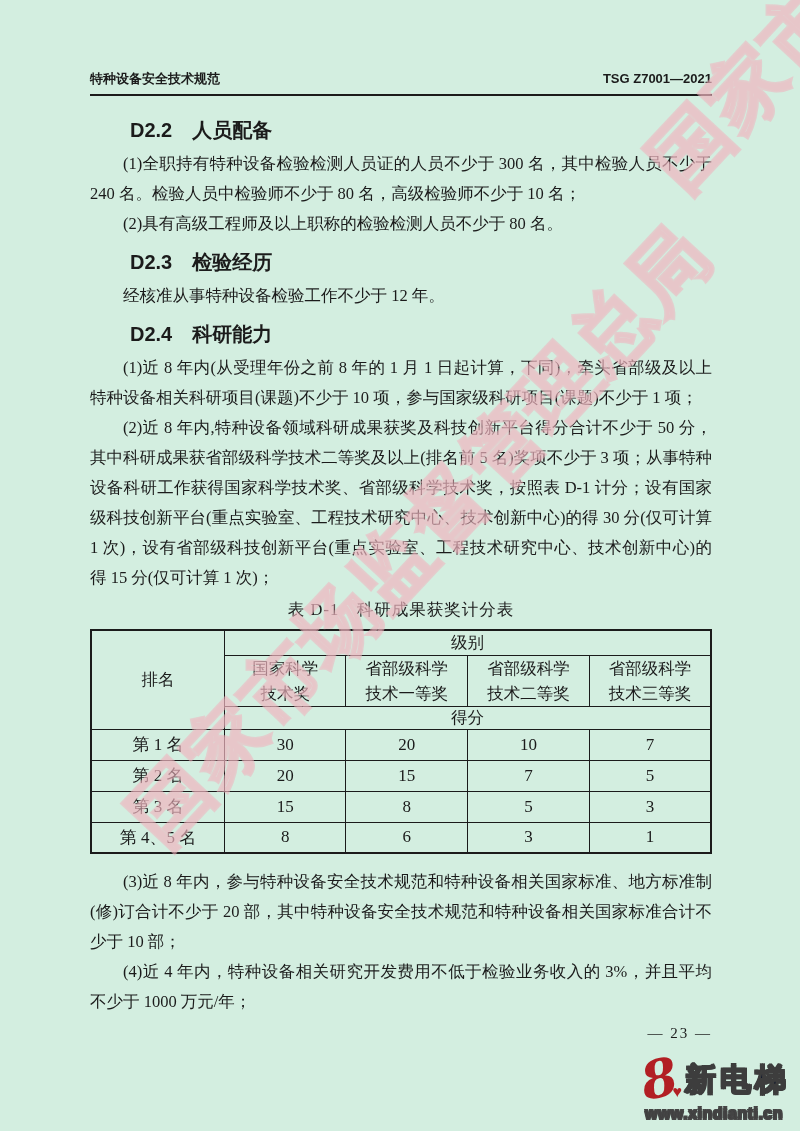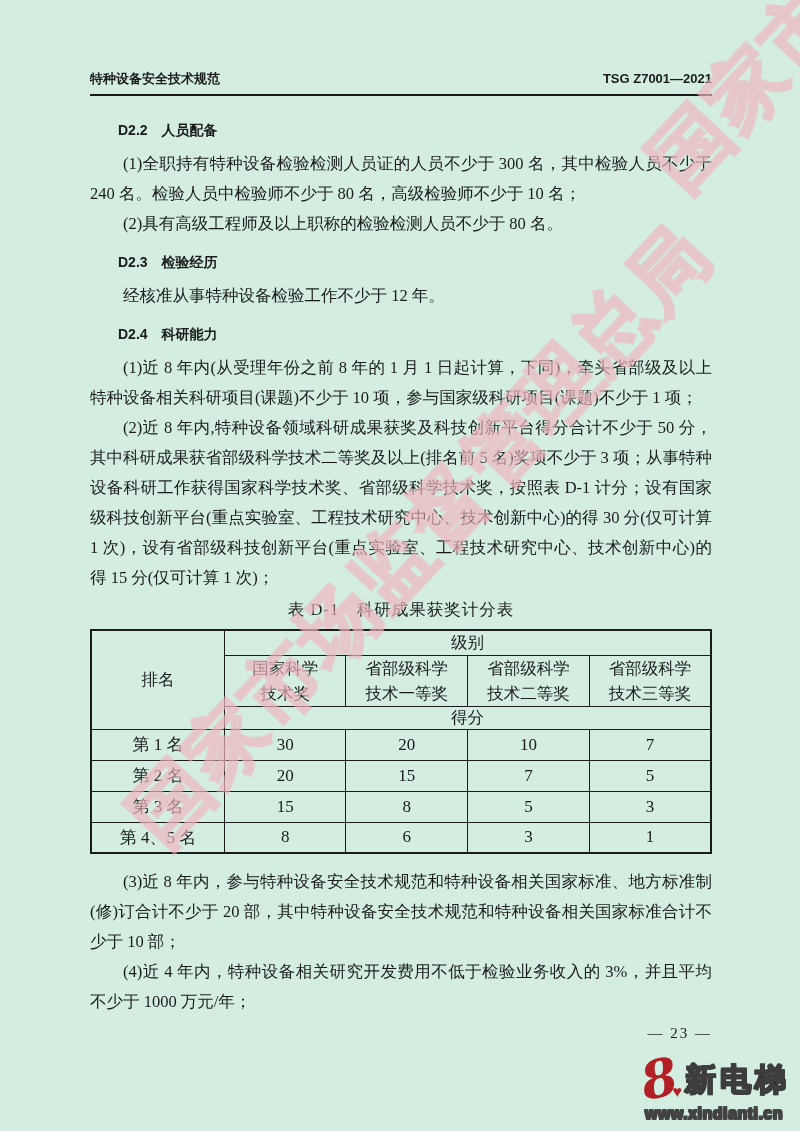--- a/index.html
+++ b/index.html
@@ -51,21 +51,21 @@
     margin-top:70px;
     padding-bottom:6px;
     border-bottom:2px solid var(--ink);
     font-family:"Liberation Sans","DejaVu Sans",sans-serif;
     font-weight:bold;
     font-size:13px;
     line-height:18px;
   }
   h3{
     font-family:"Liberation Sans","DejaVu Sans",sans-serif;
-    font-size:14px;
+    font-size:20px;
     font-weight:bold;
     line-height:20px;
     margin:13px 0 9px;
     text-indent:2em;
   }
   h3.first{margin-top:24px;}
   p{
     font-size:16.5px;
     line-height:30px;
     margin:0;

